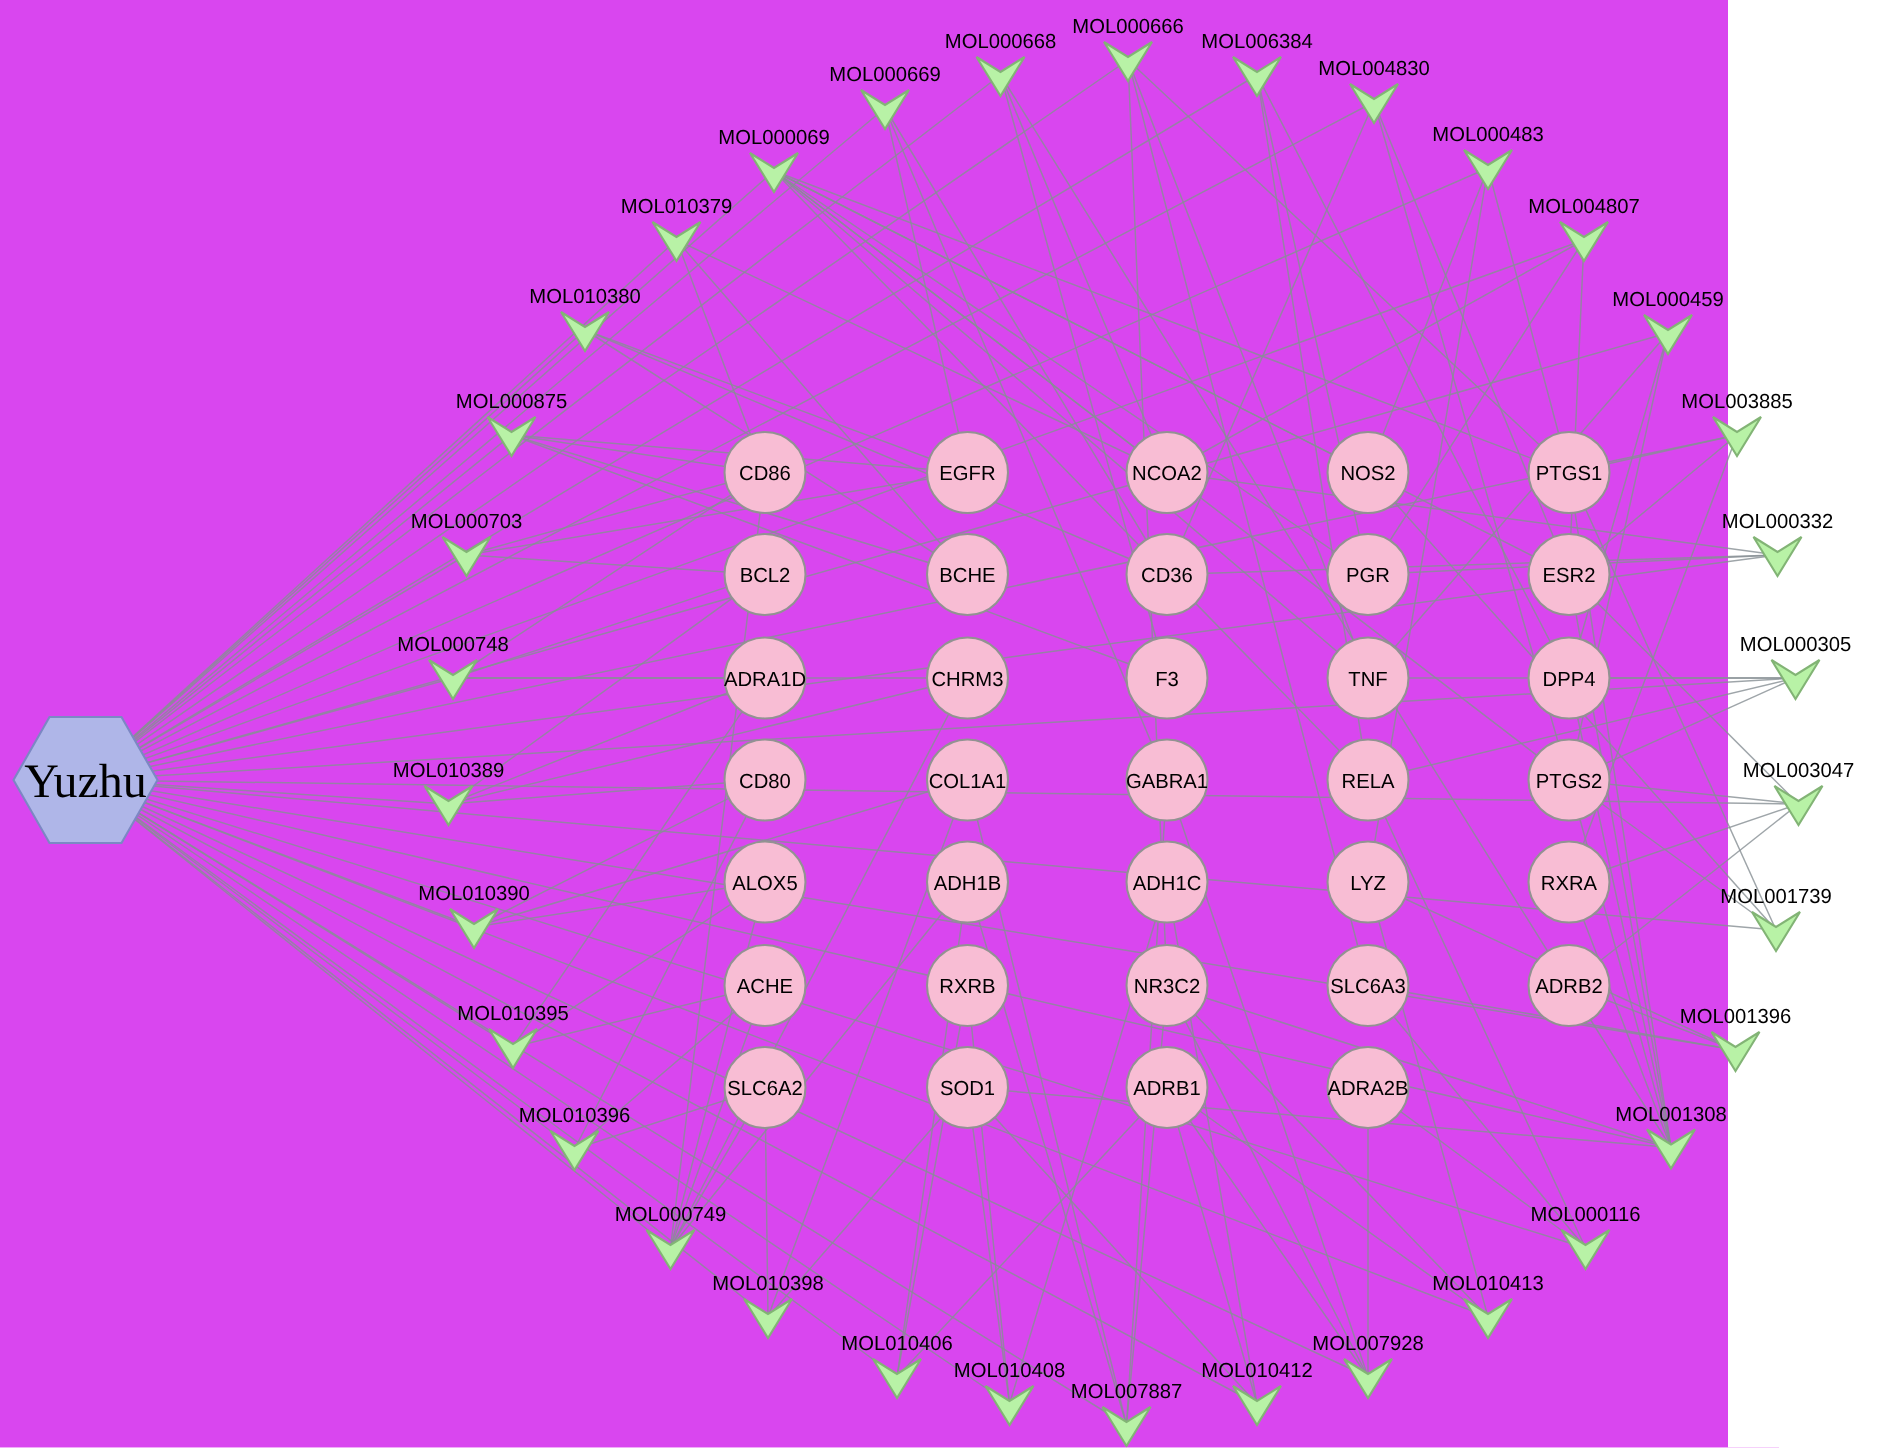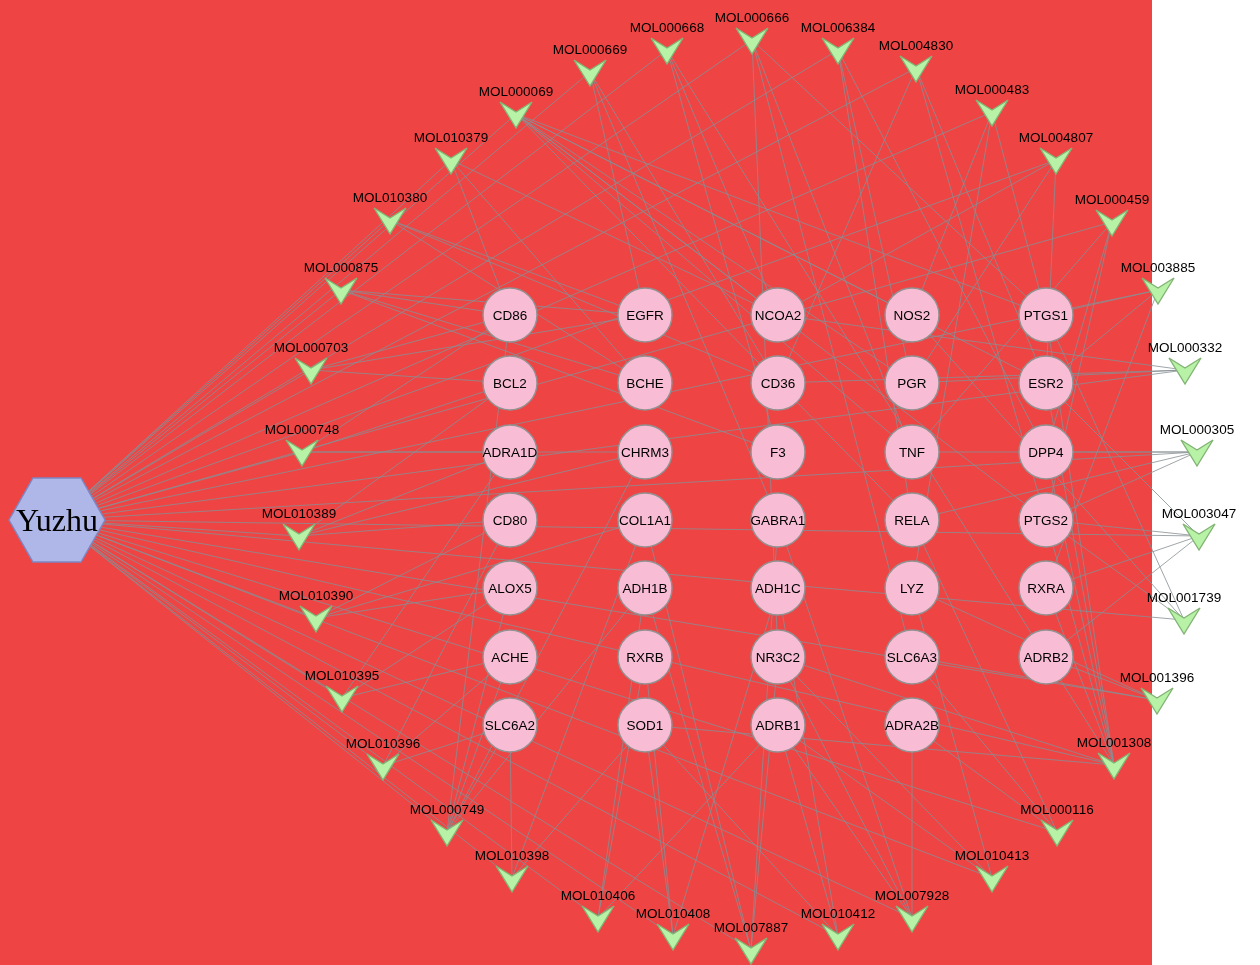--- a/index.html
+++ b/index.html
@@ -1,17 +1,17 @@
 <!DOCTYPE html>
 <html style="--edge-color: #878f94; --compound-fill: #b8f2a6; --compound-stroke: #82b475; --target-fill: #f8bdd4; --target-stroke: #929292; --herb-fill: #afb6e8; --herb-stroke: #7c87c4;"><head>
 <meta charset="utf-8">
 <style>
   html, body { margin: 0; padding: 0; background: #ffffff; }
   body { font-family: "Liberation Sans", sans-serif; }
-  .stage { position: relative; width: 1152px; height: 965px; background: #ef4444; }
+  .stage { position: relative; width: 1152px; height: 965px; background: #d946ef; }
   .edge {
     stroke: var(--edge-color, #878f94);
     stroke-width: 1;
     opacity: 0.8;
   }
   .compound {
     fill: var(--compound-fill, #b8f2a6);
     stroke: var(--compound-stroke, #82b475);
     stroke-width: 1.4;
   }

